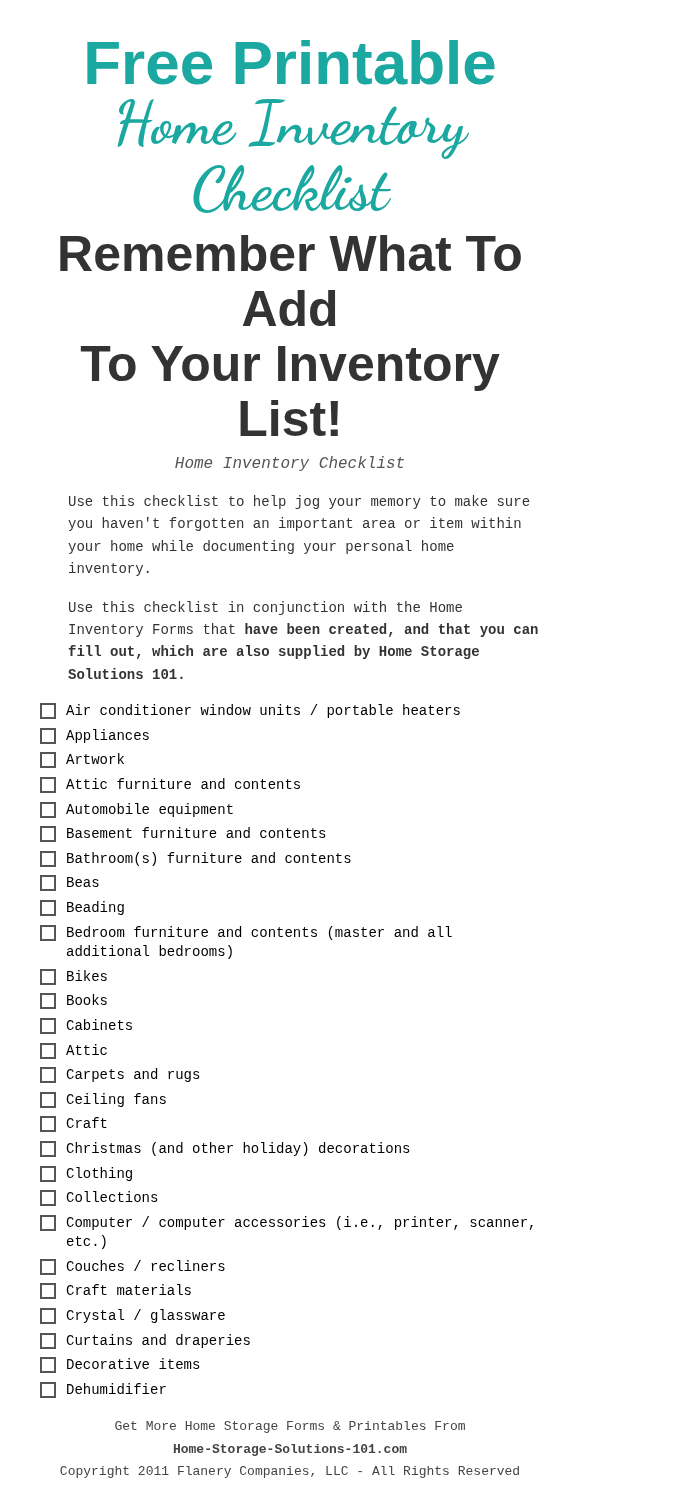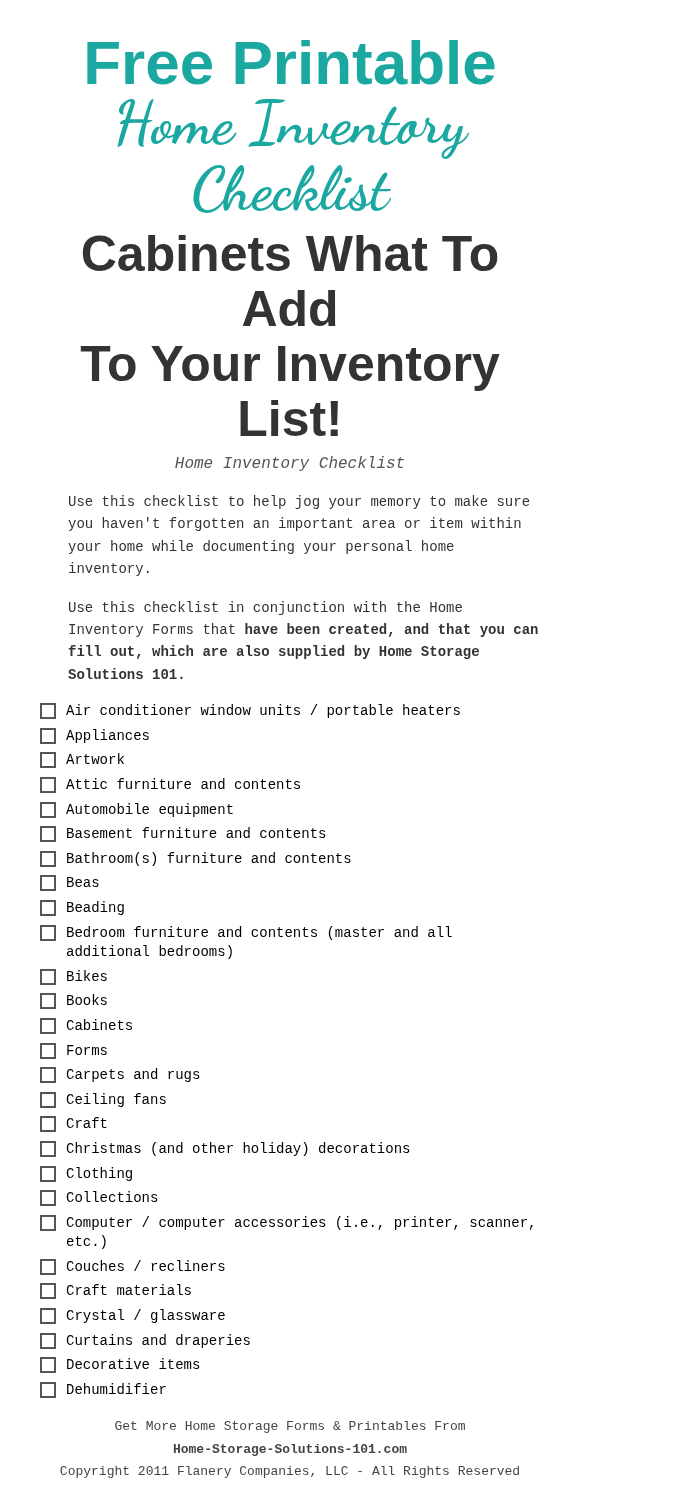--- a/index.html
+++ b/index.html
@@ -166,21 +166,21 @@
     }
   </style>
 </head>
 <body>
 
 <div class="page">
 
   <h1 class="title-free-printable">Free Printable</h1>
   <h1 class="title-home-inventory">Home Inventory Checklist</h1>
   <h2 class="title-remember">
-    <span>Cabinets What To Add</span><br>
+    <span>Remember What To Add</span><br>
     <span>To Your Inventory List!</span>
   </h2>
 
   <p class="subtitle-checklist">Home Inventory Checklist</p>
 
   <p class="description">Use this checklist to help jog your memory to make sure you haven't forgotten an important area or item within your home while documenting your personal home inventory.</p>
 
   <p class="description">
     <span>Use this checklist in conjunction with the Home Inventory Forms that </span><span class="bold">have been created, and that you can fill out, which are also supplied by Home Storage Solutions 101.</span>
   </p>
@@ -233,21 +233,21 @@
       <li>
         <span class="checkbox"></span>
         <span>Books</span>
       </li>
       <li>
         <span class="checkbox"></span>
         <span>Cabinets</span>
       </li>
       <li>
         <span class="checkbox"></span>
-        <span>Forms</span>
+        <span>Attic</span>
       </li>
       <li>
         <span class="checkbox"></span>
         <span>Carpets and rugs</span>
       </li>
       <li>
         <span class="checkbox"></span>
         <span>Ceiling fans</span>
       </li>
       <li>

